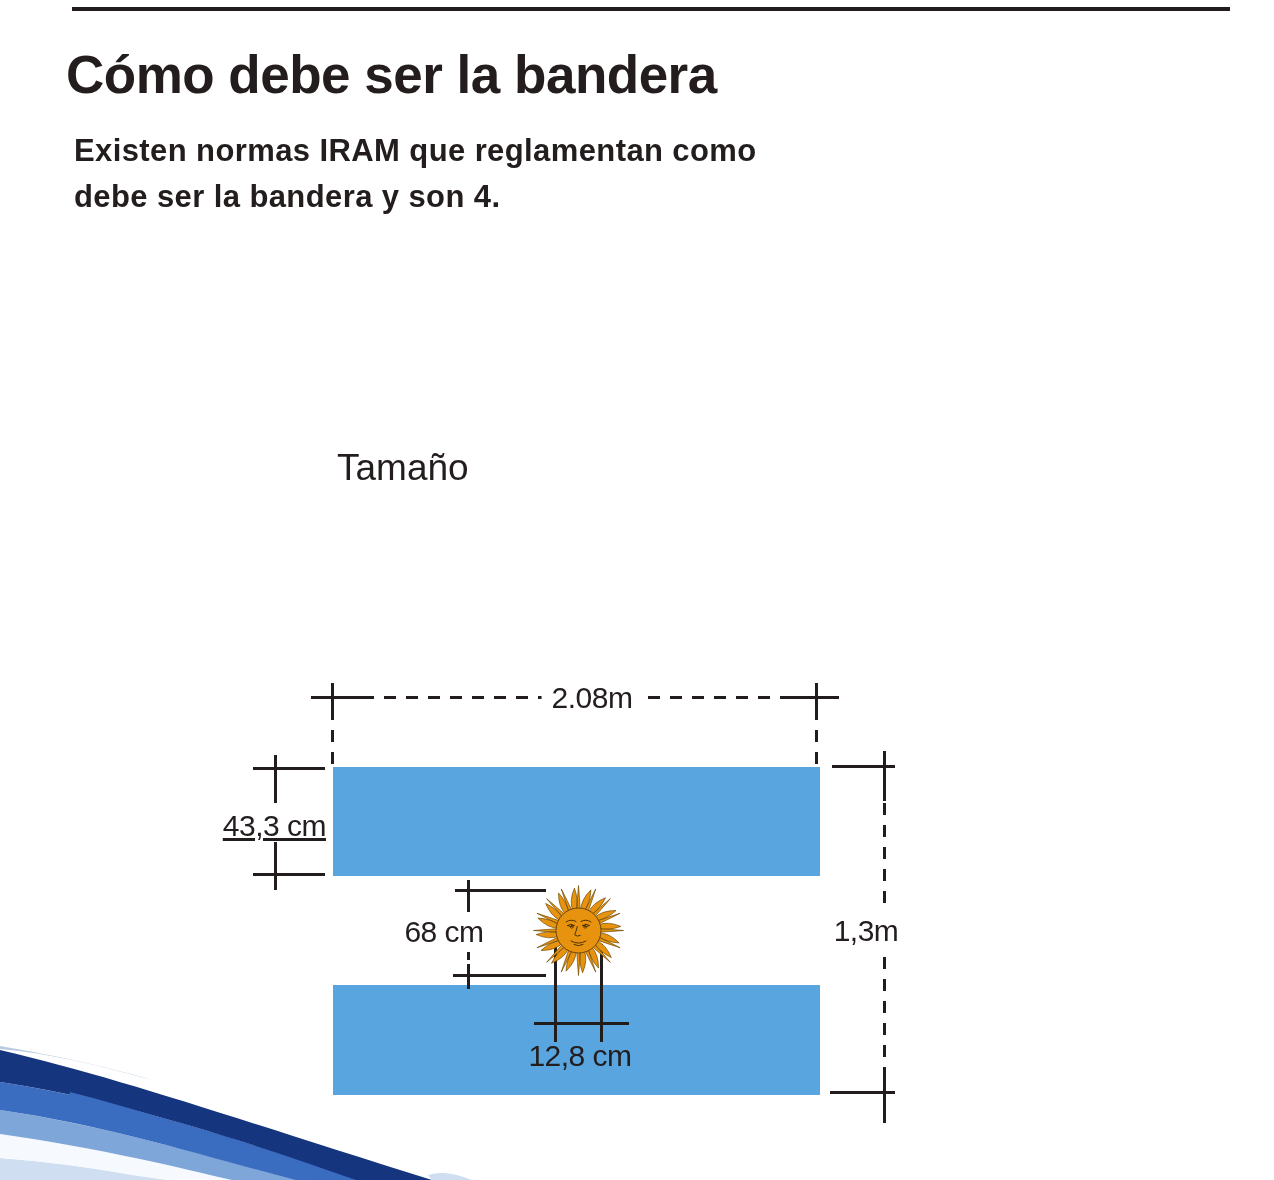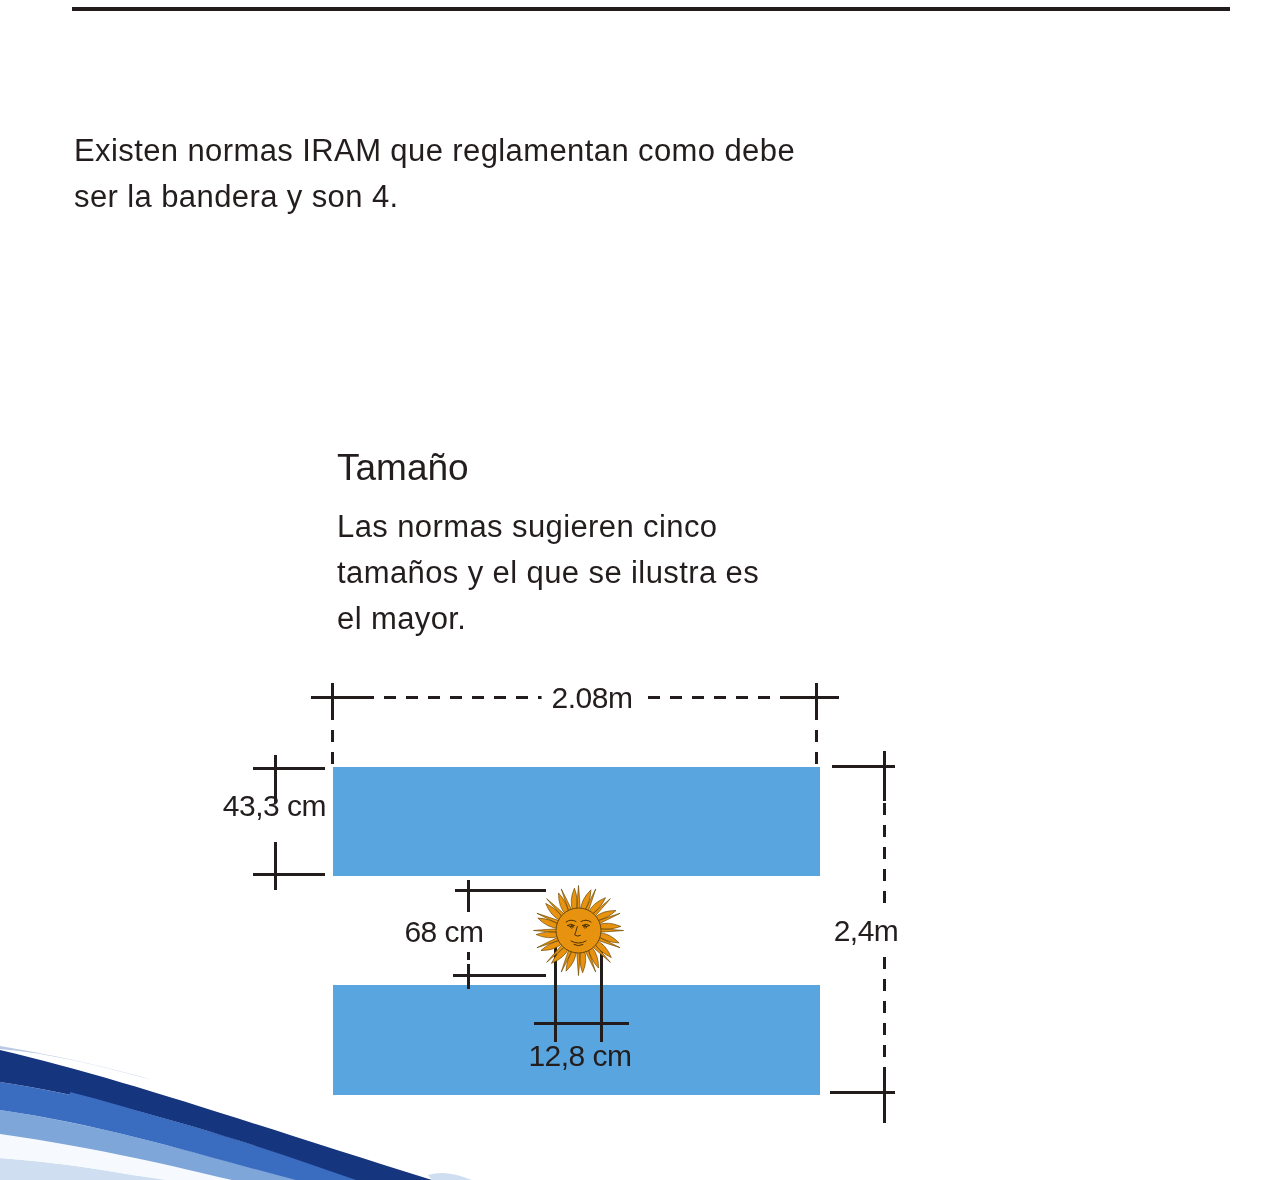--- a/index.html
+++ b/index.html
@@ -40,63 +40,63 @@
   .ph-pale{fill:var(--photo-pale);} .ph-hi{fill:var(--photo-highlight);}
   .z3{z-index:3;} .z4{z-index:4;}
 </style>
 </head>
 <body>
 
 <div id="page">
 
   <div class="rule" style="left:72px;top:7px;width:1158px;height:4px;"></div>
 
+  <div class="title" style="left:66px;top:44px;">Cómo debe ser la bandera</div>
 
-  <div class="para" style="left:74px;top:128px;width:760px;">Existen normas IRAM que reglamentan como debe ser la bandera y son 4.</div>
+  <div class="para" style="left:74px;top:128px;width:760px;font-weight:bold;">Existen normas IRAM que reglamentan como debe ser la bandera y son 4.</div>
 
   <div class="subhead" style="left:337px;top:447px;">Tamaño</div>
-  <div class="para" style="left:337px;top:504px;width:430px;">Las normas sugieren cinco tamaños y el que se ilustra es el mayor.</div>
 
   <div class="stripe blue" style="top:767px;height:109px;"></div>
   <div class="stripe white" style="top:876px;height:109px;"></div>
   <div class="stripe blue" style="top:985px;height:110px;"></div>
 
   <div class="hdash" style="left:340px;top:696px;width:470px;"></div>
   <div class="hl" style="left:311px;top:696px;width:60px;"></div>
   <div class="vl" style="left:331px;top:683px;height:31px;"></div>
   <div class="hl" style="left:785px;top:696px;width:54px;"></div>
   <div class="vl" style="left:815px;top:683px;height:31px;"></div>
   <div class="vdash" style="left:331px;top:708px;height:58px;"></div>
   <div class="vdash" style="left:815px;top:708px;height:58px;"></div>
   <div class="dimlabel bg center" style="left:592px;top:678px;">2.08m</div>
 
   <div class="hl" style="left:253px;top:767px;width:72px;"></div>
   <div class="vl" style="left:274px;top:755px;height:48px;"></div>
   <div class="hl" style="left:253px;top:873px;width:72px;"></div>
   <div class="vl" style="left:274px;top:842px;height:48px;"></div>
-  <div class="dimlabel rightalign" style="left:326px;top:786px;">43,3 cm</div>
+  <div class="dimlabel rightalign" style="left:326px;top:806px;text-decoration:underline;">43,3 cm</div>
 
   <div class="hl" style="left:455px;top:889px;width:91px;"></div>
   <div class="vl" style="left:467px;top:880px;height:24px;"></div>
   <div class="vdash" style="left:467px;top:904px;height:62px;"></div>
   <div class="hl" style="left:453px;top:974px;width:93px;"></div>
   <div class="vl" style="left:467px;top:964px;height:25px;"></div>
   <div class="dimlabel bg center" style="left:444px;top:912px;">68 cm</div>
 
   <div class="vl z3" style="left:554px;top:944px;height:98px;"></div>
   <div class="vl z3" style="left:600px;top:944px;height:98px;"></div>
   <div class="hl z4" style="left:534px;top:1022px;width:95px;"></div>
   <div class="dimlabel center" style="left:580px;top:1036px;">12,8 cm</div>
 
   <div class="hl" style="left:832px;top:765px;width:63px;"></div>
   <div class="vl" style="left:883px;top:751px;height:50px;"></div>
   <div class="vdash" style="left:883px;top:803px;height:274px;"></div>
   <div class="hl" style="left:830px;top:1091px;width:65px;"></div>
   <div class="vl" style="left:883px;top:1075px;height:48px;"></div>
-  <div class="dimlabel bg center" style="left:866px;top:911px;">2,4m</div>
+  <div class="dimlabel bg center" style="left:866px;top:911px;">1,3m</div>
 
   <div id="sun-box">
       <svg viewBox="-48.5 -48.5 97 97">
         <path d="M19.93,-1.70 Q31.98,-1.12 45.00,0.00 Q31.98,1.12 19.93,1.70 Z M19.88,2.22 Q30.91,2.36 40.65,12.41 Q28.60,11.97 19.21,5.55 Z M19.06,6.06 Q29.97,11.20 41.57,17.22 Q29.12,13.27 17.76,9.19 Z M17.51,9.66 Q27.65,14.01 32.80,27.02 Q21.84,22.00 15.63,12.48 Z M15.29,12.89 Q23.41,21.82 31.82,31.82 Q21.82,23.41 12.89,15.29 Z M12.48,15.63 Q20.18,23.53 19.97,37.52 Q11.76,28.68 9.66,17.51 Z M9.19,17.76 Q13.27,29.12 17.22,41.57 Q11.20,29.97 6.06,19.06 Z M5.55,19.21 Q9.64,29.46 4.09,42.30 Q-0.11,31.00 2.22,19.88 Z M1.70,19.93 Q1.12,31.98 0.00,45.00 Q-1.12,31.98 -1.70,19.93 Z M-2.22,19.88 Q-2.36,30.91 -12.41,40.65 Q-11.97,28.60 -5.55,19.21 Z M-6.06,19.06 Q-11.20,29.97 -17.22,41.57 Q-13.27,29.12 -9.19,17.76 Z M-9.66,17.51 Q-14.01,27.65 -27.02,32.80 Q-22.00,21.84 -12.48,15.63 Z M-12.89,15.29 Q-21.82,23.41 -31.82,31.82 Q-23.41,21.82 -15.29,12.89 Z M-15.63,12.48 Q-23.53,20.18 -37.52,19.97 Q-28.68,11.76 -17.51,9.66 Z M-17.76,9.19 Q-29.12,13.27 -41.57,17.22 Q-29.97,11.20 -19.06,6.06 Z M-19.21,5.55 Q-29.46,9.64 -42.30,4.09 Q-31.00,-0.11 -19.88,2.22 Z M-19.93,1.70 Q-31.98,1.12 -45.00,0.00 Q-31.98,-1.12 -19.93,-1.70 Z M-19.88,-2.22 Q-30.91,-2.36 -40.65,-12.41 Q-28.60,-11.97 -19.21,-5.55 Z M-19.06,-6.06 Q-29.97,-11.20 -41.57,-17.22 Q-29.12,-13.27 -17.76,-9.19 Z M-17.51,-9.66 Q-27.65,-14.01 -32.80,-27.02 Q-21.84,-22.00 -15.63,-12.48 Z M-15.29,-12.89 Q-23.41,-21.82 -31.82,-31.82 Q-21.82,-23.41 -12.89,-15.29 Z M-12.48,-15.63 Q-20.18,-23.53 -19.97,-37.52 Q-11.76,-28.68 -9.66,-17.51 Z M-9.19,-17.76 Q-13.27,-29.12 -17.22,-41.57 Q-11.20,-29.97 -6.06,-19.06 Z M-5.55,-19.21 Q-9.64,-29.46 -4.09,-42.30 Q0.11,-31.00 -2.22,-19.88 Z M-1.70,-19.93 Q-1.12,-31.98 -0.00,-45.00 Q1.12,-31.98 1.70,-19.93 Z M2.22,-19.88 Q2.36,-30.91 12.41,-40.65 Q11.97,-28.60 5.55,-19.21 Z M6.06,-19.06 Q11.20,-29.97 17.22,-41.57 Q13.27,-29.12 9.19,-17.76 Z M9.66,-17.51 Q14.01,-27.65 27.02,-32.80 Q22.00,-21.84 12.48,-15.63 Z M12.89,-15.29 Q21.82,-23.41 31.82,-31.82 Q23.41,-21.82 15.29,-12.89 Z M15.63,-12.48 Q23.53,-20.18 37.52,-19.97 Q28.68,-11.76 17.51,-9.66 Z M17.76,-9.19 Q29.12,-13.27 41.57,-17.22 Q29.97,-11.20 19.06,-6.06 Z M19.21,-5.55 Q29.46,-9.64 42.30,-4.09 Q31.00,0.11 19.88,-2.22 Z " fill="var(--sun-fill)" stroke="var(--sun-outline)" stroke-width="0.7"></path>
         <circle r="22.5" fill="var(--sun-fill)" stroke="var(--sun-outline)" stroke-width="1"></circle>
         <path d="M-12.5,-8.5 Q-7.5,-12 -2.5,-9 M2.5,-9 Q7.5,-12 12.5,-8.5 M-11,-5 Q-7.5,-7.6 -4,-5 Q-7.5,-2.6 -11,-5 M4,-5 Q7.5,-7.6 11,-5 Q7.5,-2.6 4,-5 M-6.8,-5.1 a1.4,1.4 0 1 0 0.1,0 M6.6,-5.1 a1.4,1.4 0 1 0 0.1,0 M-1.2,-4 Q-2.6,1.5 -3.8,4.4 Q-1.2,6.6 1.8,5 M-7.5,10.5 Q0,14.8 7.5,10.5 M-4.5,14 Q0,16.6 4.5,14" fill="none" stroke="var(--sun-face)" stroke-width="1" stroke-linecap="round"></path>
       </svg>
     </div>
 
   <svg id="flag-photo" viewBox="0 0 480 140" preserveAspectRatio="none">

